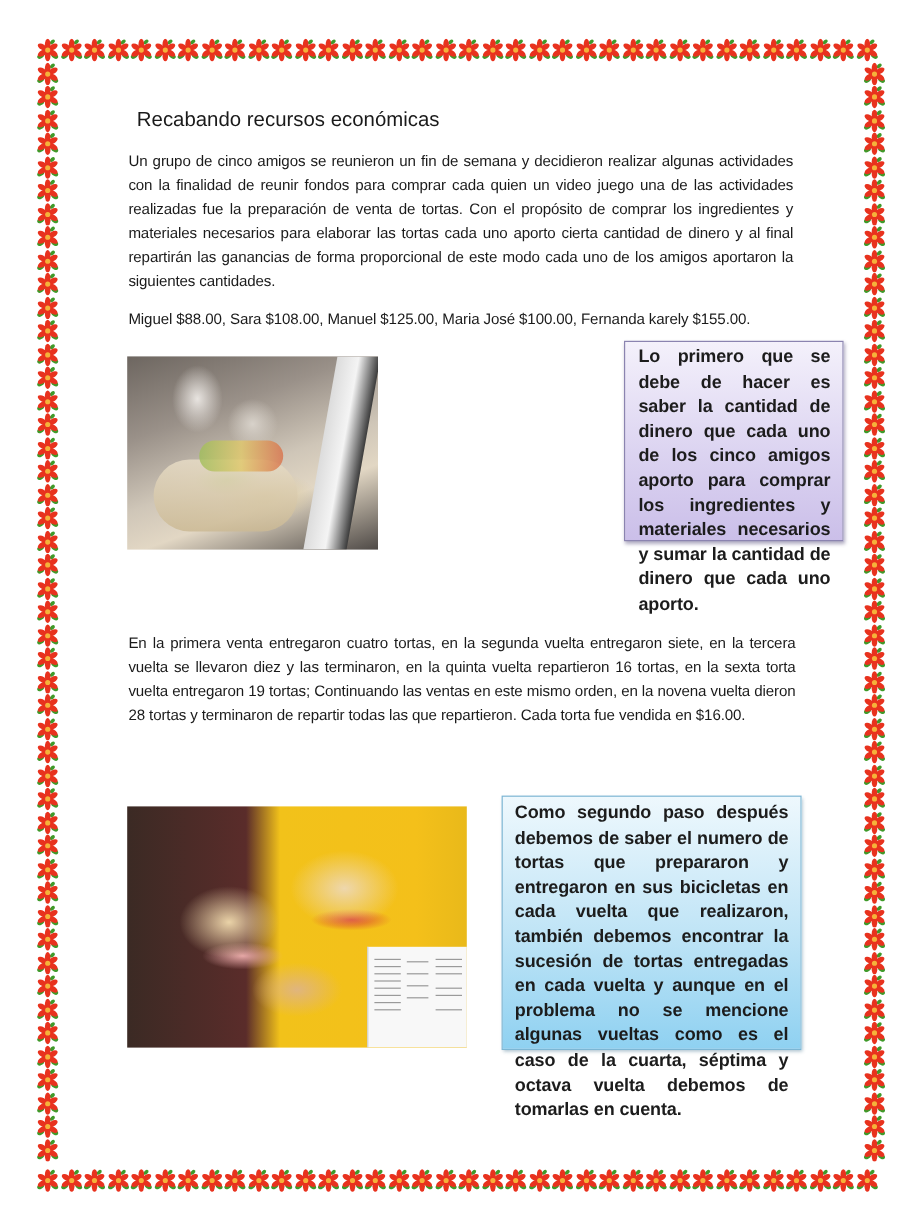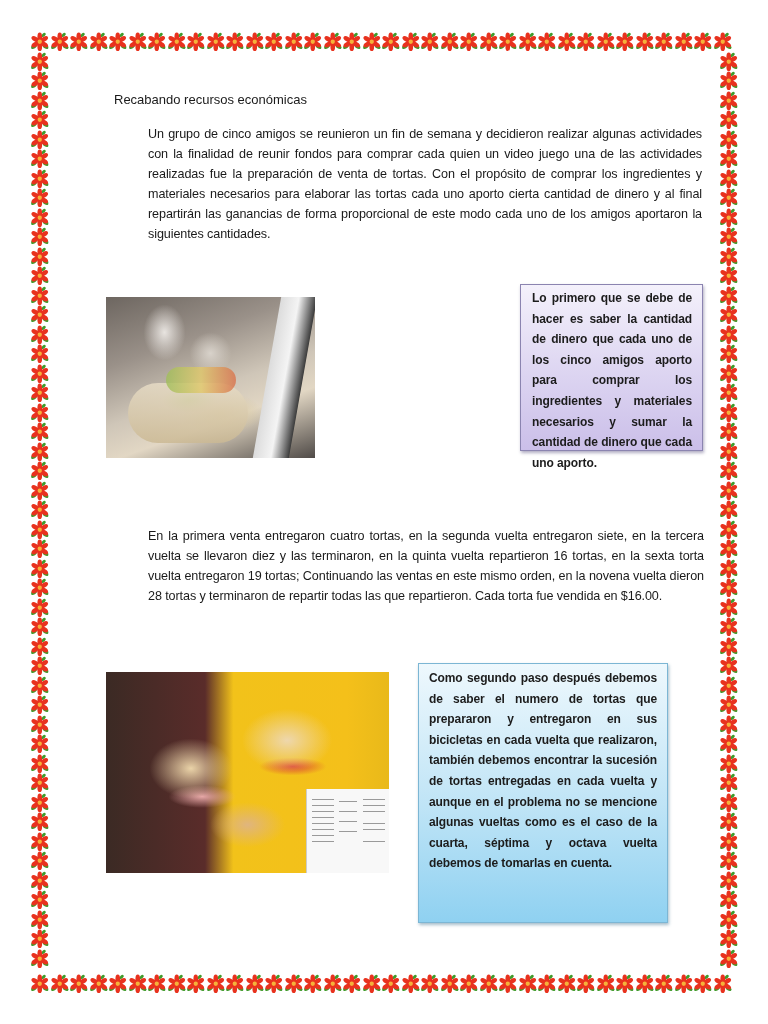--- a/index.html
+++ b/index.html
@@ -10,23 +10,23 @@
     color:#1a1a1a;
   }
   .page { position:absolute; left:0; top:0; width:768px; height:1024px; }
 
   
   .border-row, .border-col { position:absolute; display:flex; }
   .border-row { flex-direction:row; }
   .border-col { flex-direction:column; }
   .flower { width:19.5px; height:19.5px; flex:0 0 auto; display:block; }
 
-  .text { position:absolute; font-size:12.6px; line-height:20px; letter-spacing:-0.1px;margin-left:41px; }
+  .text { position:absolute; font-size:12.6px; line-height:20px; letter-spacing:-0.1px; }
   .justify { text-align:justify; }
-  .title { position:absolute; left:114px; top:91px; font-size:13px; line-height:18px;text-align:right; }
+  .title { position:absolute; left:114px; top:91px; font-size:17px; line-height:18px;text-align:right; }
 
   .p1 { left:107px; top:124px; width:554px; }
   .amounts { left:107px; top:256px; width:560px; white-space:nowrap; }
   .p2 { left:107px; top:472px; width:556px; }
   .p3 { left:107px; top:526px; width:556px; }
 
   .photo { position:absolute; overflow:hidden; }
   .photo1 { left:106px; top:297px; width:209px; height:161px;
     background:
       radial-gradient(ellipse 60px 30px at 55% 72%, #d9c89a 0%, rgba(217,200,154,0) 70%),
@@ -43,26 +43,26 @@
     background:linear-gradient(90deg,#9fbe5a,#e1c86a,#d9714b); opacity:.8; }
 
   .cartoon { position:absolute; left:318px; top:290px; width:188px; height:170px; }
   .kid { position:absolute; border-radius:50%; border:1.5px solid #222; background:#fff; }
   .body { position:absolute; border:1.2px solid #333; border-radius:8px 8px 3px 3px; }
   .sign { position:absolute; left:57px; top:92px; width:94px; height:55px; background:#fff;
     border:1.2px solid #333; display:flex; align-items:center; justify-content:center;
     font-family:"Liberation Serif", "DejaVu Serif", serif; font-size:13px; color:#c06ab5; }
   .shoe { position:absolute; border-radius:50%; border:1px solid #222; }
 
-  .note { position:absolute; box-sizing:border-box; font-size:12px; line-height:20.6px;
+  .note { position:absolute; box-sizing:border-box; font-size:15px; line-height:20.6px;
     text-align:justify; font-weight:bold; color:#1c1c1c; letter-spacing:-0.1px; }
   .note-purple { left:520px; top:284px; width:183px; height:167px; padding:3px 10px 0 11px;
     background:linear-gradient(180deg,#f4f1fb 0%,#dcd4f1 55%,#cbbfe9 100%);
     border:1px solid #8b84b0; box-shadow:1px 2px 3px rgba(80,70,120,.45); }
-  .note-blue { left:418px; top:663px; width:250px; height:260px; padding:4px 10px 0 10px;
+  .note-blue { left:418px; top:663px; width:250px; height:212px; padding:4px 10px 0 10px;
     background:linear-gradient(180deg,#eef8fd 0%,#bfe4f6 55%,#8fd1f1 100%);
     border:1px solid #7cb6d4; box-shadow:1px 2px 3px rgba(60,110,140,.45); }
 
   .photo2 { left:106px; top:672px; width:283px; height:201px;
     background:
       radial-gradient(ellipse 55px 40px at 30% 48%, #ead3a8 0%, rgba(234,211,168,0) 75%),
       radial-gradient(ellipse 60px 42px at 64% 34%, #eed7ad 0%, rgba(238,215,173,0) 75%),
       radial-gradient(ellipse 50px 30px at 50% 76%, #e0b57e 0%, rgba(224,181,126,0) 75%),
       radial-gradient(ellipse 45px 15px at 34% 62%, #e6a7a6 0%, rgba(230,167,166,0) 75%),
       radial-gradient(ellipse 45px 12px at 66% 47%, #dc4b34 0%, rgba(220,75,52,0) 75%),
@@ -2075,20 +2075,21 @@
         <ellipse cx="10" cy="5" rx="2.4" ry="4.6" fill="#e8321e" transform="rotate(240 10 10)"></ellipse>
         <ellipse cx="10" cy="5" rx="2.4" ry="4.6" fill="#e8321e" transform="rotate(300 10 10)"></ellipse>
         <circle cx="10" cy="10" r="2.2" fill="#f5b23a"></circle>
       </svg>
     </div>
 
   <div class="title">Recabando recursos económicas</div>
 
   <div class="text justify p1">Un grupo de cinco amigos se reunieron un fin de semana y decidieron realizar  algunas actividades con la finalidad de reunir fondos para comprar cada quien un video juego una de las  actividades realizadas fue la preparación de venta de tortas. Con el propósito de comprar los ingredientes y materiales necesarios para elaborar las tortas cada uno aporto cierta cantidad de dinero y al final repartirán las ganancias de forma proporcional de este modo cada uno de los amigos aportaron la siguientes cantidades.</div>
 
+  <div class="text amounts">Miguel $88.00, Sara $108.00, Manuel $125.00, Maria José $100.00, Fernanda  karely  $155.00.</div>
 
   <div class="photo photo1">
     <div class="counter"></div>
     <div class="food"></div>
     <div class="food2"></div>
   </div>
 
 
   <div class="note note-purple">Lo primero que se debe de hacer es  saber la cantidad de dinero que cada uno de los cinco amigos aporto para comprar los ingredientes y materiales necesarios  y sumar la cantidad de dinero que cada uno aporto.</div>
 

